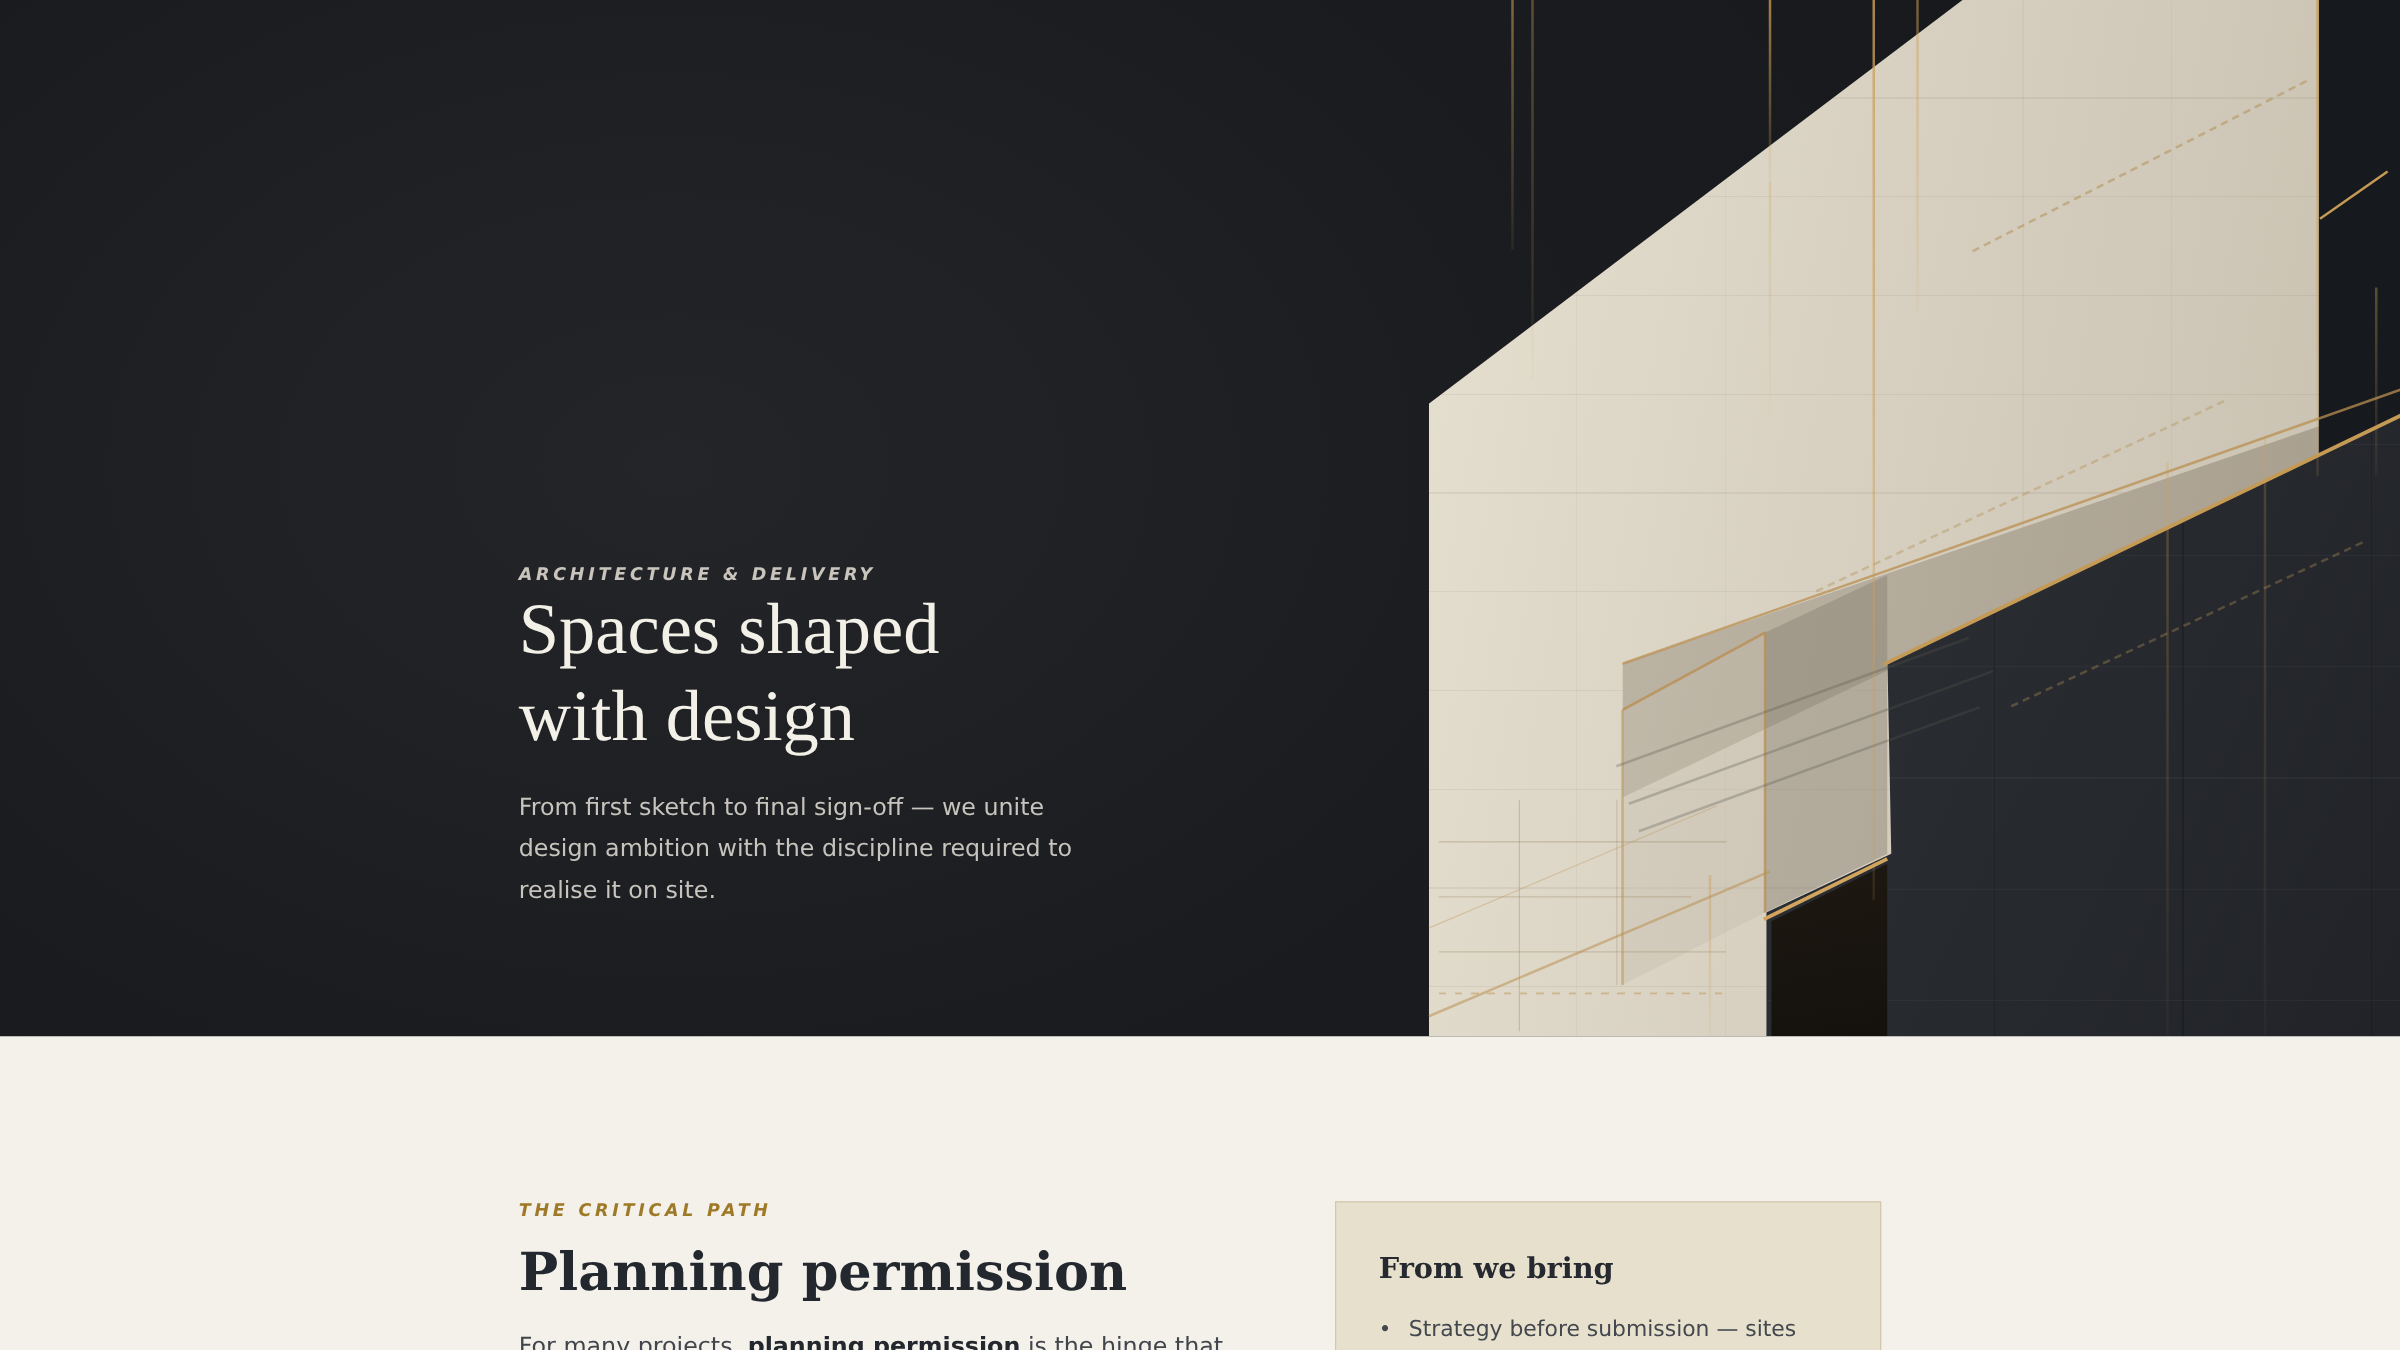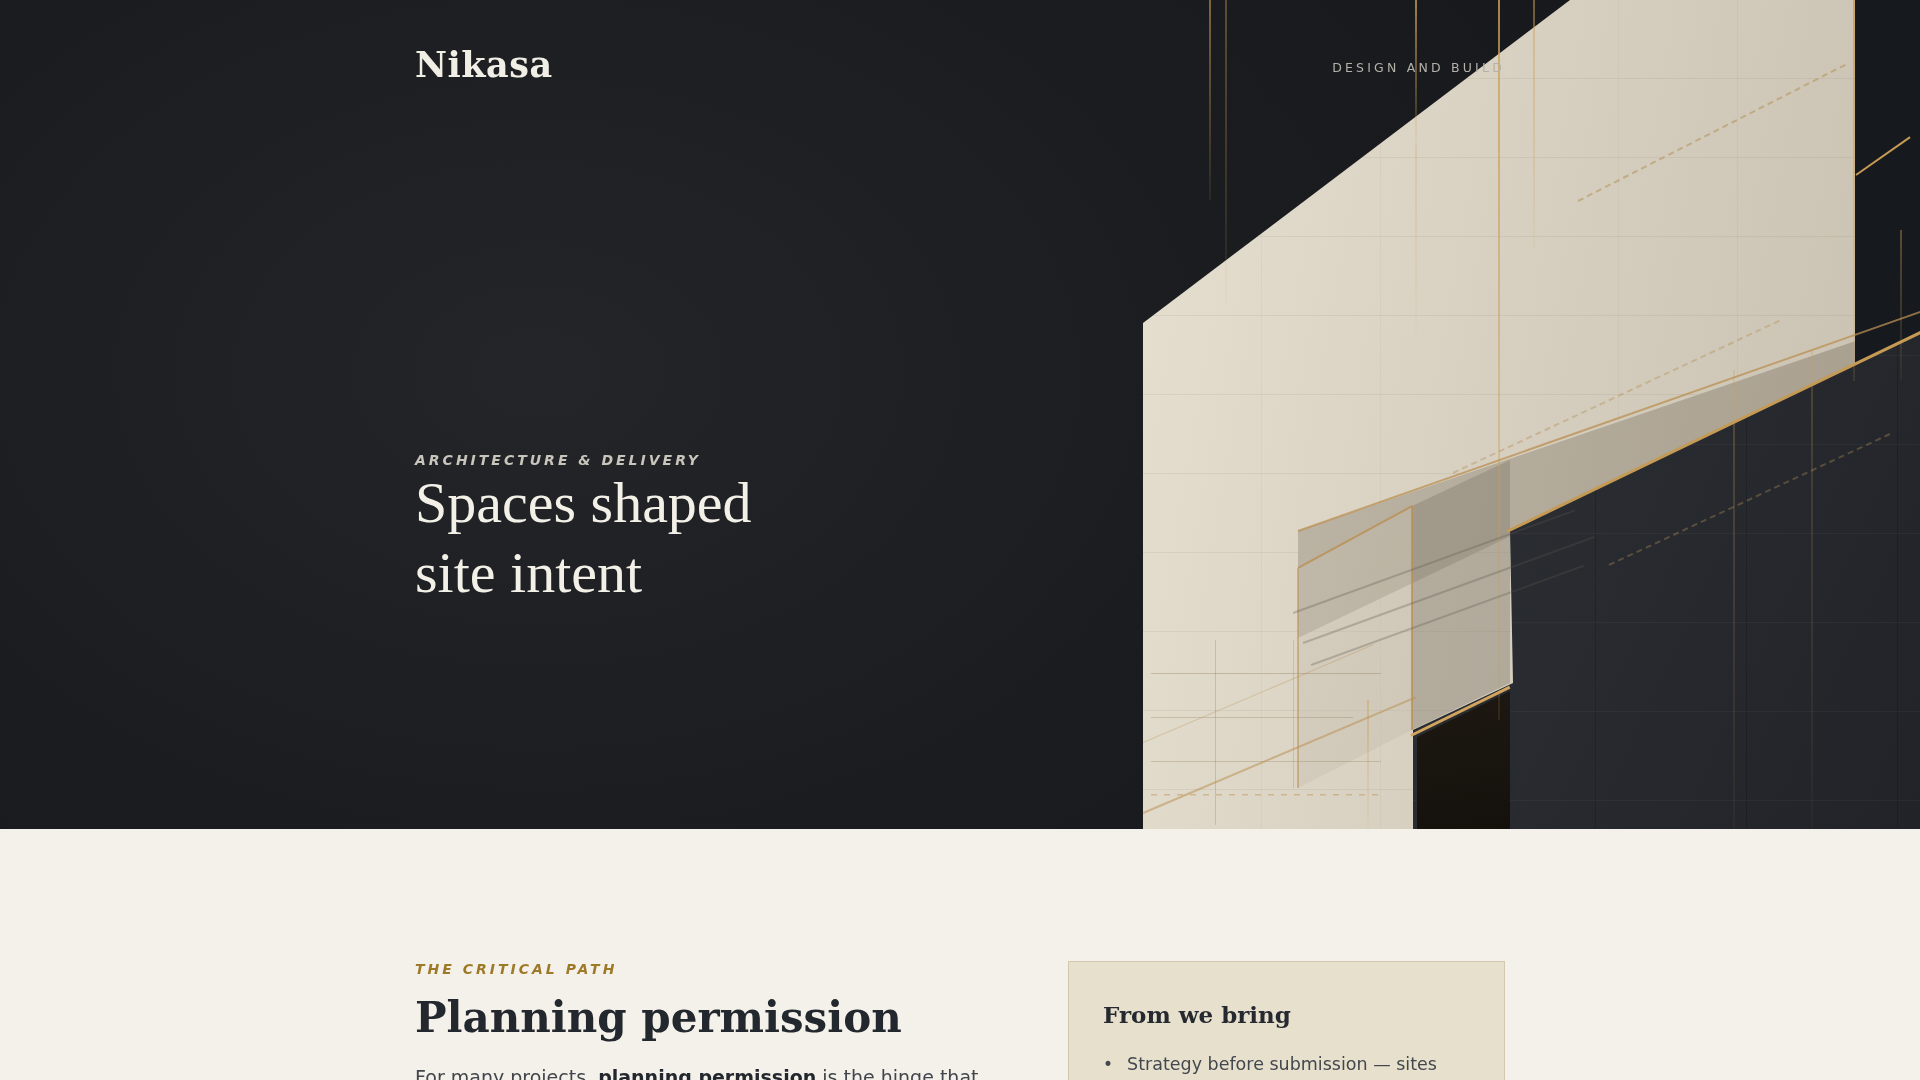--- a/index.html
+++ b/index.html
@@ -171,31 +171,28 @@
       <div class="dl" style="left:435px;top:200px;width:300px;transform:rotate(-27deg)"></div>
       <div class="dl" style="left:310px;top:472px;width:360px;transform:rotate(-25deg);border-top-color:rgba(176,139,78,.38)"></div>
       <div class="dl" style="left:466px;top:564px;width:310px;transform:rotate(-25deg);border-top-color:rgba(205,165,95,.3)"></div>
 
       <div class="gray-line" style="left:150px;top:612px;width:300px;transform:rotate(-20deg)"></div>
       <div class="gray-line" style="left:160px;top:642px;width:310px;transform:rotate(-20deg)"></div>
       <div class="gray-line" style="left:168px;top:664px;width:290px;transform:rotate(-20deg)"></div>
     </div>
 
     <div class="container">
-      <header class="site-header">
-        <div class="logo">Nikasa</div>
-        <div class="tagline">DESIGN AND BUILD</div>
-      </header>
 
       <div class="hero-copy">
         <div class="eyebrow">ARCHITECTURE &amp; DELIVERY</div>
         <h1>
             <span>Spaces shaped</span>
-            <span>site intent</span>
+            <span>with design</span>
           </h1>
+        <p class="hero-desc">From first sketch to final sign-off — we unite design ambition with the discipline required to realise it on site.</p>
       </div>
     </div>
   </section>
 
   <section class="critical">
     <div class="container crit-container">
       <div class="crit-left">
         <div class="eyebrow gold">THE CRITICAL PATH</div>
         <h2>Planning permission</h2>
         <p class="crit-p"><span>For many projects, </span><b>planning permission</b><span> is the hinge that turns</span></p>

